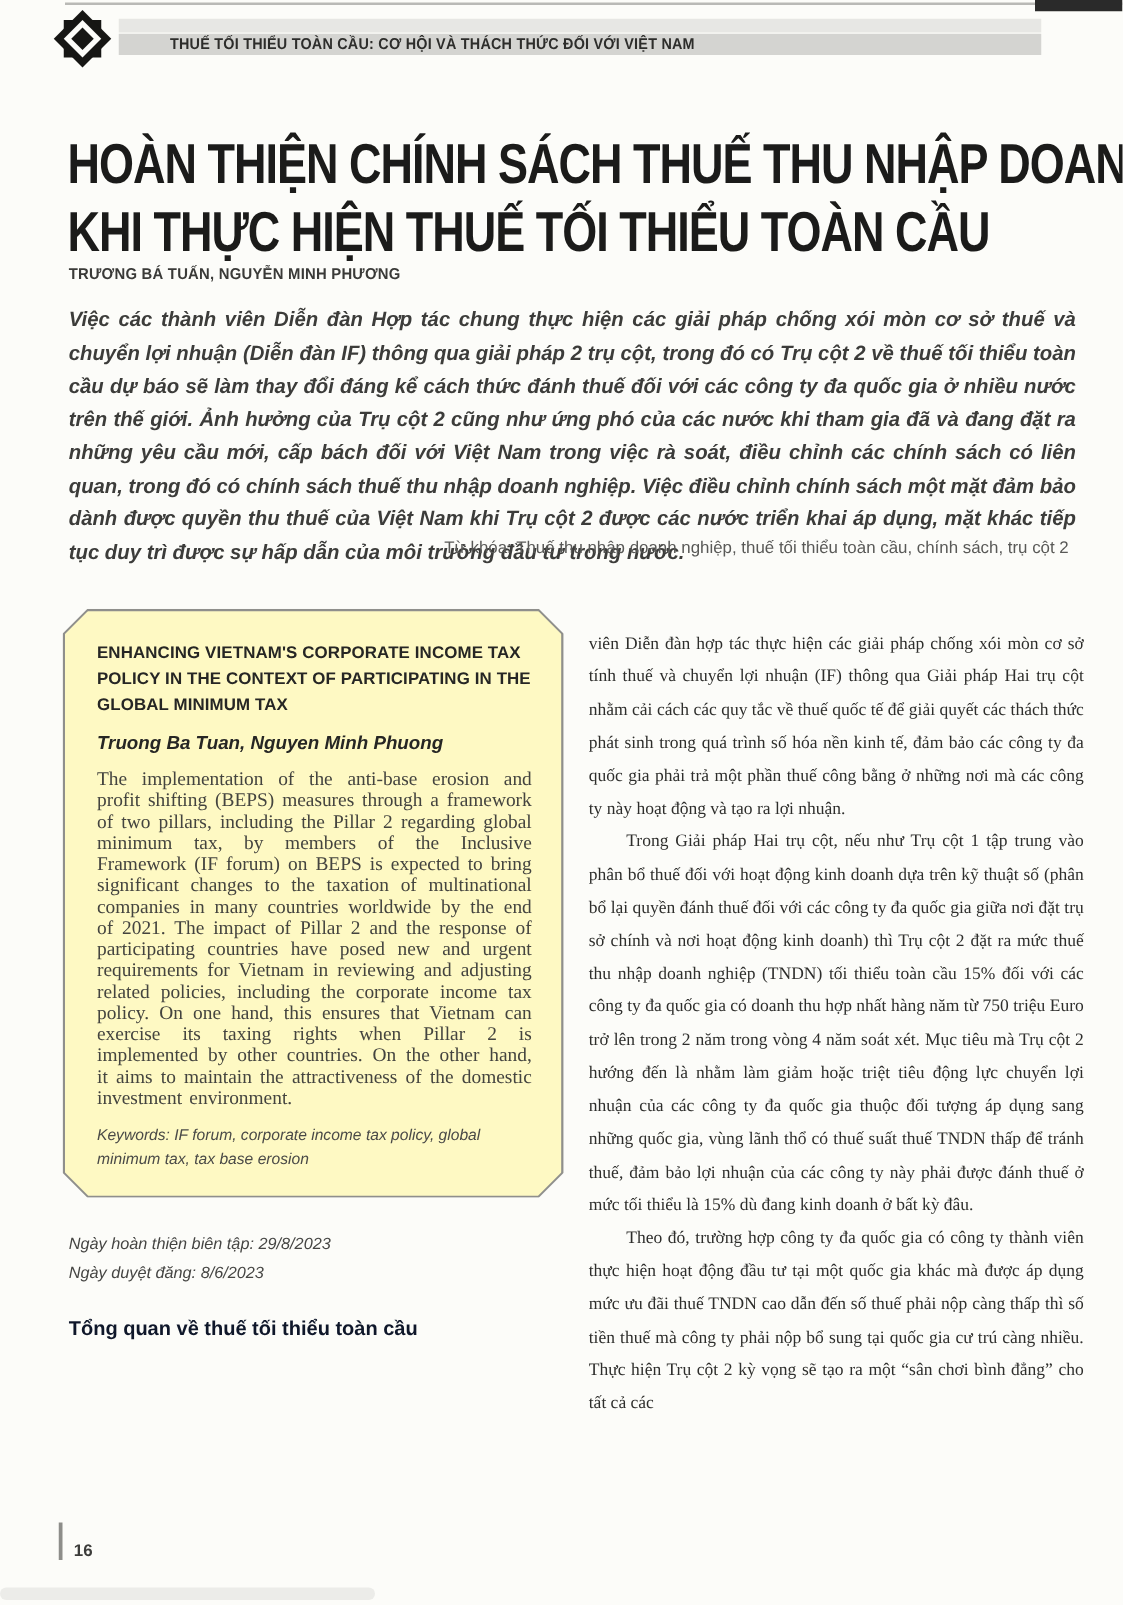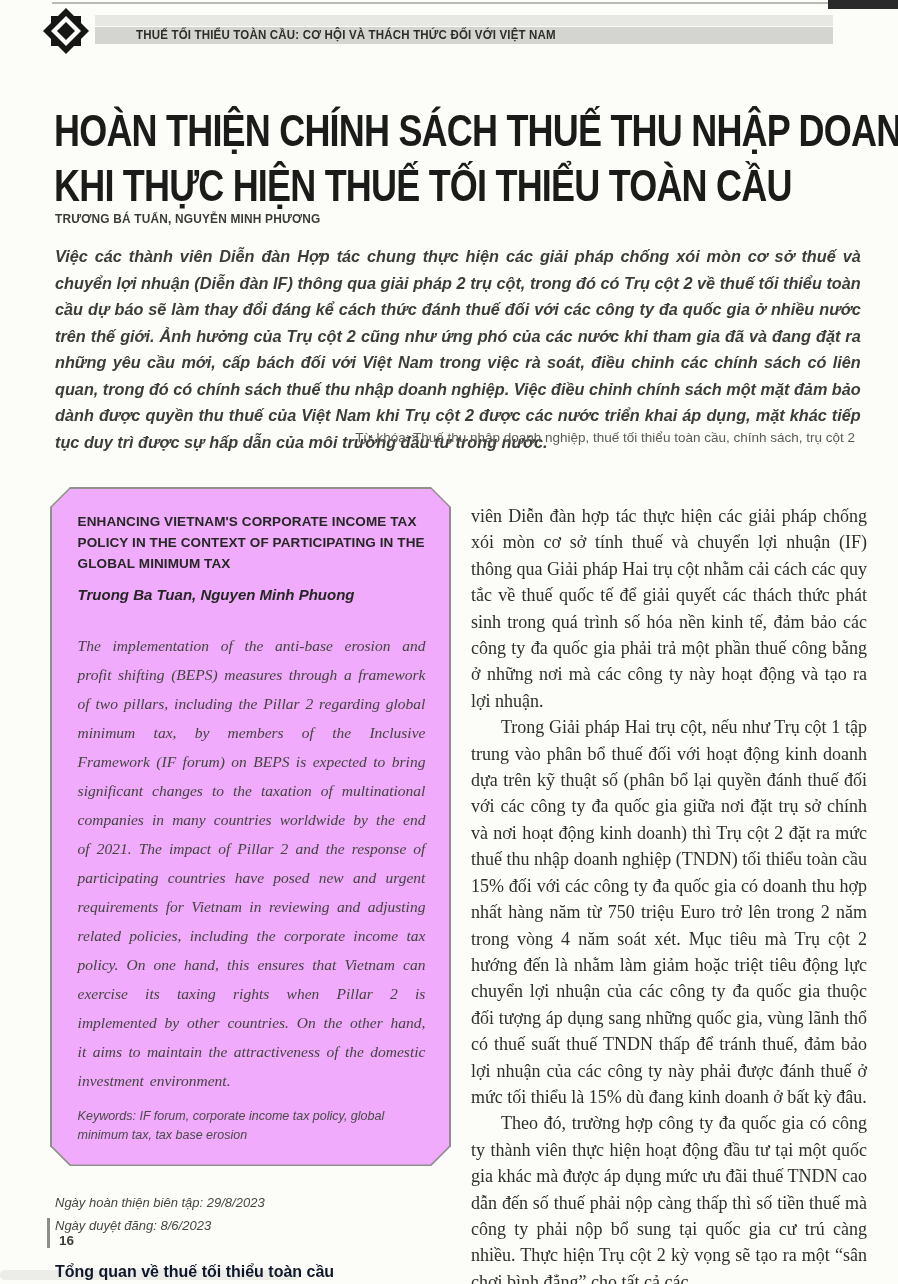--- a/index.html
+++ b/index.html
@@ -56,51 +56,51 @@
 
   
   .box-outer{
     clip-path:polygon(20px 0,calc(100% - 20px) 0,100% 20px,100% calc(100% - 20px),
                       calc(100% - 20px) 100%,20px 100%,0 calc(100% - 20px),0 20px);
     background:#8f8f8c;padding:1.6px;width:401px;box-sizing:border-box;
   }
   .box-inner{
     clip-path:polygon(19px 0,calc(100% - 19px) 0,100% 19px,100% calc(100% - 19px),
                       calc(100% - 19px) 100%,19px 100%,0 calc(100% - 19px),0 19px);
-    background:#f0abfc;padding:22px 24px 20px 26px;box-sizing:border-box;
+    background:#fef9c3;padding:22px 24px 20px 26px;box-sizing:border-box;
   }
   .box-title{
     font-size:13.5px;font-weight:bold;line-height:21px;color:#262624;letter-spacing:.1px;
   }
   .box-authors{
     margin-top:12px;font-size:15px;font-weight:bold;color:#262624;font-style:italic;
   }
   .box-body{
-    margin-top:28px;
-    font-family:"Liberation Serif",serif;font-style:italic;
-    font-size:15.5px;line-height:29px;color:#44443f;text-align:justify;
+    margin-top:12px;
+    font-family:"Liberation Serif",serif;
+    font-size:15.5px;line-height:17px;color:#44443f;text-align:justify;
     word-spacing:2px;
   }
   .box-keywords{
     margin-top:12px;font-size:12.5px;font-style:italic;line-height:19px;color:#4a4a47;
   }
 
   .dates{margin-top:26px;margin-left:5px;font-size:13px;font-style:italic;line-height:22.5px;color:#454543;}
   .section-heading{margin-top:26px;margin-left:5px;font-size:16px;font-weight:bold;color:#0f172a;}
   .lead-para{
     margin-top:8px;margin-left:5px;width:398px;
     font-family:"Liberation Serif",serif;font-size:16.5px;line-height:26px;
     color:#2e2e2c;text-align:justify;text-indent:30px;
   }
   .pageno-wrap{position:absolute;left:47px;top:1218px;display:flex;align-items:flex-end;}
   .pageno-bar{width:3px;height:30px;background:#8d8d8a;margin-right:9px;}
   .pageno{font-size:13.5px;font-weight:bold;color:#3c3c3a;}
 
   .serif-p{
-    font-family:"Liberation Serif",serif;font-size:18px;line-height:26.4px;
+    font-family:"Liberation Serif",serif;font-size:14px;line-height:26.4px;
     color:#2e2e2c;text-align:justify;margin:0;
   }
   .serif-p.indent{text-indent:30px;}
 </style>
 </head>
 <body>
 
 <div class="edge-top"></div>
 <div class="edge-top-right"></div>
 <div class="edge-bottom-smudge"></div>

